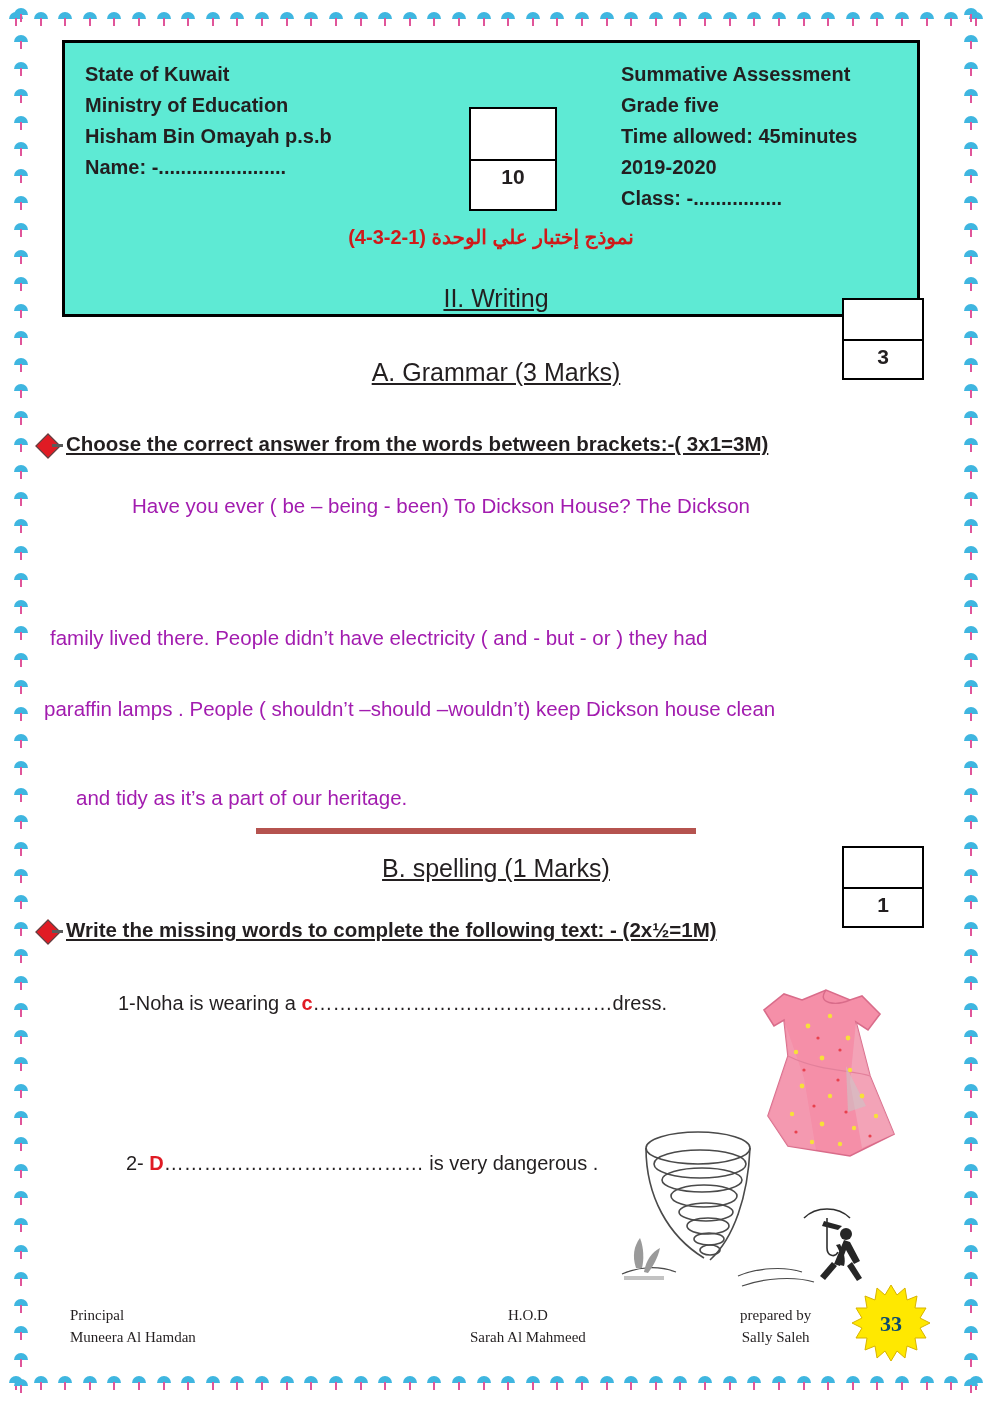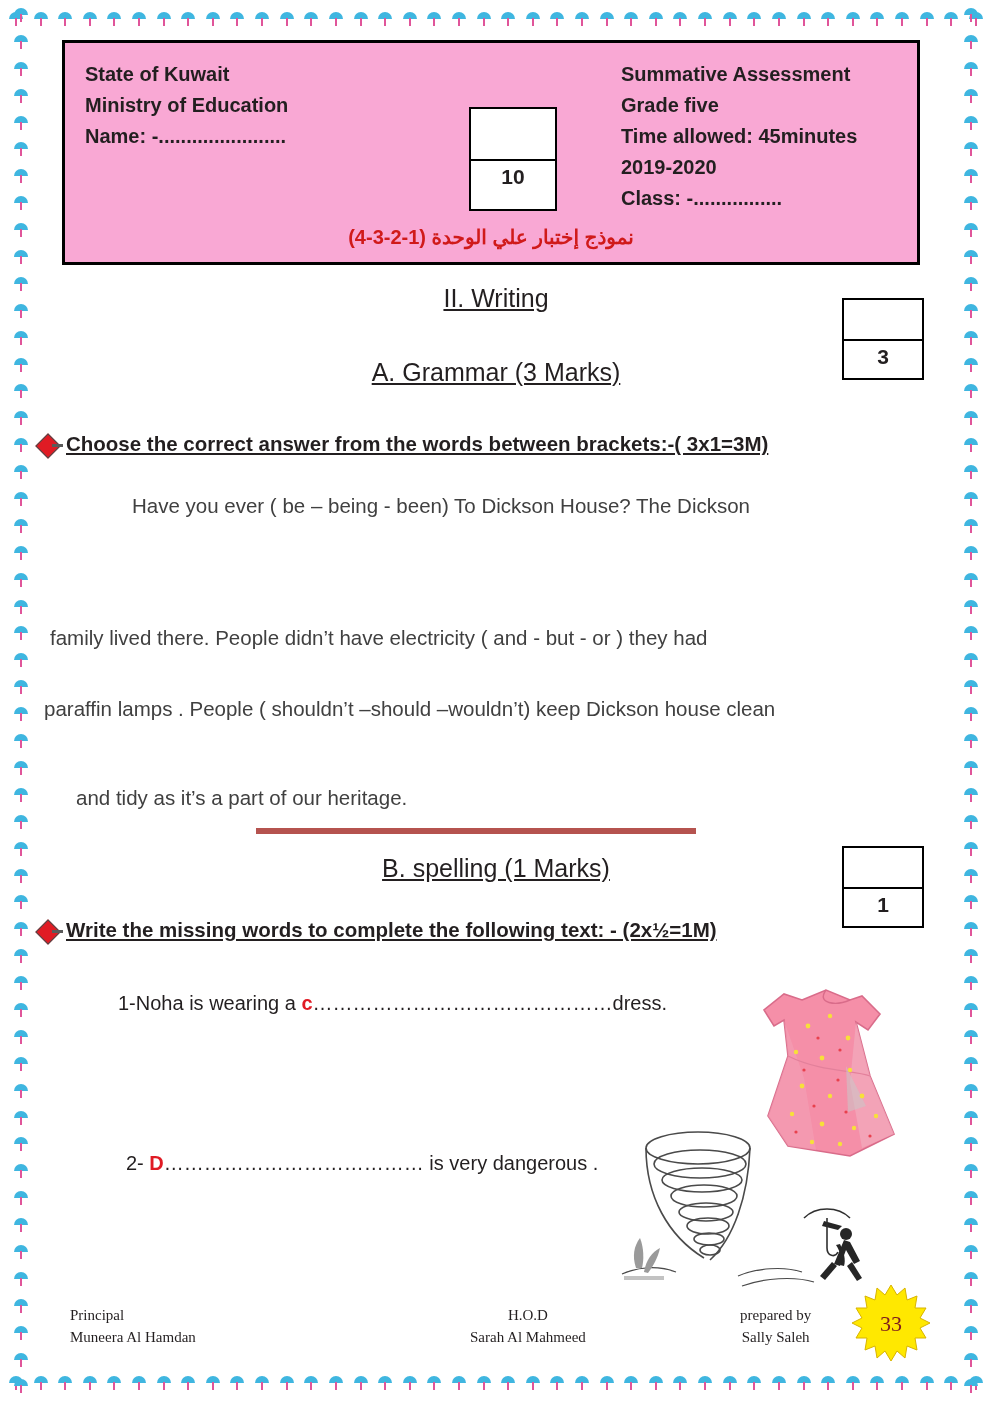--- a/index.html
+++ b/index.html
@@ -82,22 +82,22 @@
     width: 912px;
     height: 1350px;
   }
 
   
   .header-box {
     position: absolute;
     left: 22px;
     top: 14px;
     width: 858px;
-    height: 225px;
-    background: #f9a8d4;
+    height: 277px;
+    background: #5eead4;
     border: 3px solid #000;
     box-sizing: border-box;
   }
   .hdr-left {
     position: absolute;
     left: 20px;
     top: 16px;
     font-size: 20px;
     font-weight: bold;
     color: #231f20;
@@ -217,21 +217,21 @@
     left: 16px;
     top: 8px;
     width: 11px;
     height: 3px;
     background: #5a5a5a;
   }
 
   .body-line {
     position: absolute;
     font-size: 20.5px;
-    color: #404040;
+    color: #a21caf;
     white-space: nowrap;
   }
 
   .hr-red {
     position: absolute;
     background: #b5534f;
     height: 6px;
   }
 
   .spell-line {
@@ -276,22 +276,22 @@
     position: absolute;
     left: 0; top: 0;
     width: 78px; height: 78px;
   }
   .page-badge .num {
     position: absolute;
     left: 0; top: 27px;
     width: 78px;
     text-align: center;
     font-size: 22px;
-    font-weight: normal;
-    color: #7f1d1d;
+    font-weight: bold;
+    color: #0c4a6e;
     font-family: "Liberation Serif", serif;
   }
 
   
   .dress-img {
     position: absolute;
     left: 690px;
     top: 960px;
     width: 220px;
     height: 190px;
@@ -501,20 +501,21 @@
       <div class="umb"></div>
     </div>
 </div>
 
 <div class="page-inner">
 
   <div class="header-box">
     <div class="hdr-left">
       <div>State of Kuwait</div>
       <div>Ministry of Education</div>
+      <div>Hisham Bin Omayah  p.s.b</div>
       <div>Name: -.......................</div>
     </div>
 
     <div class="hdr-mark-box">
       <div class="divider"></div>
       <div class="value">10</div>
     </div>
 
     <div class="hdr-right">
       <div>Summative Assessment</div>

